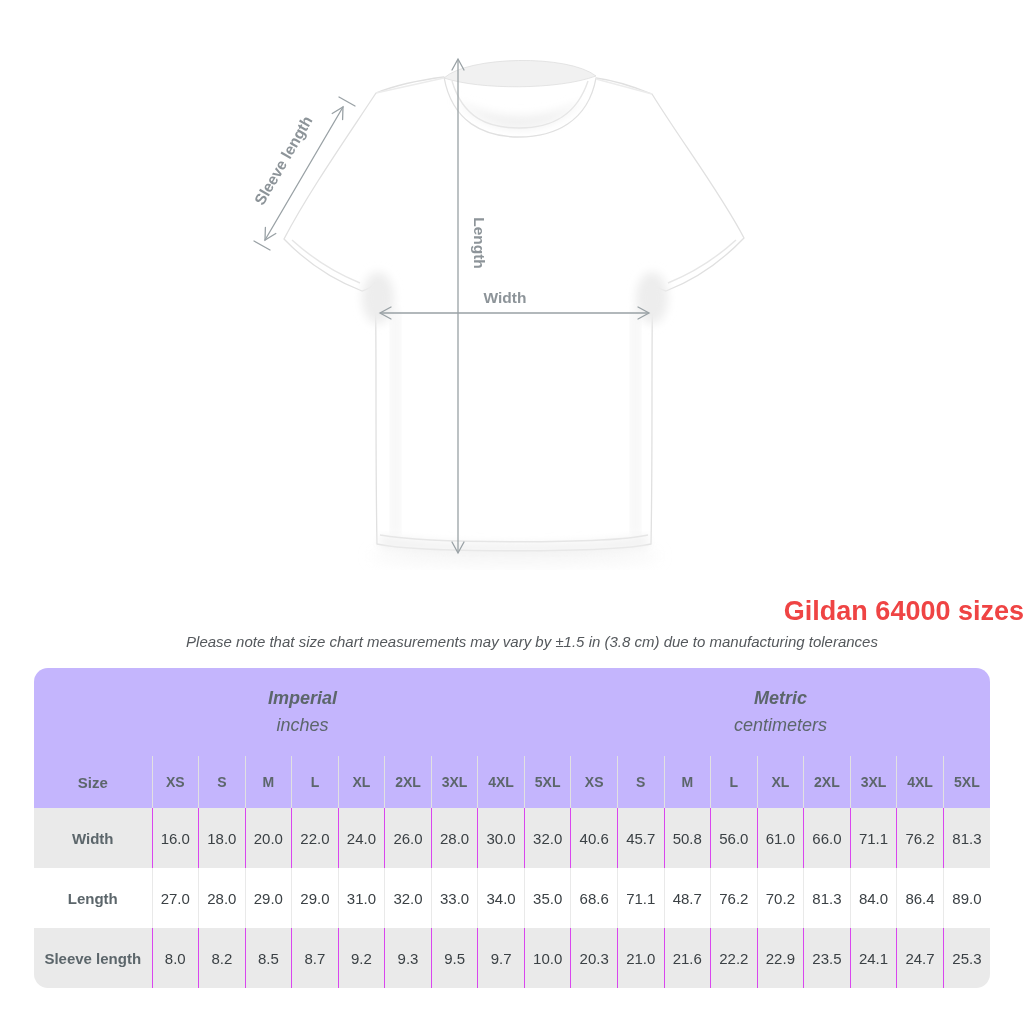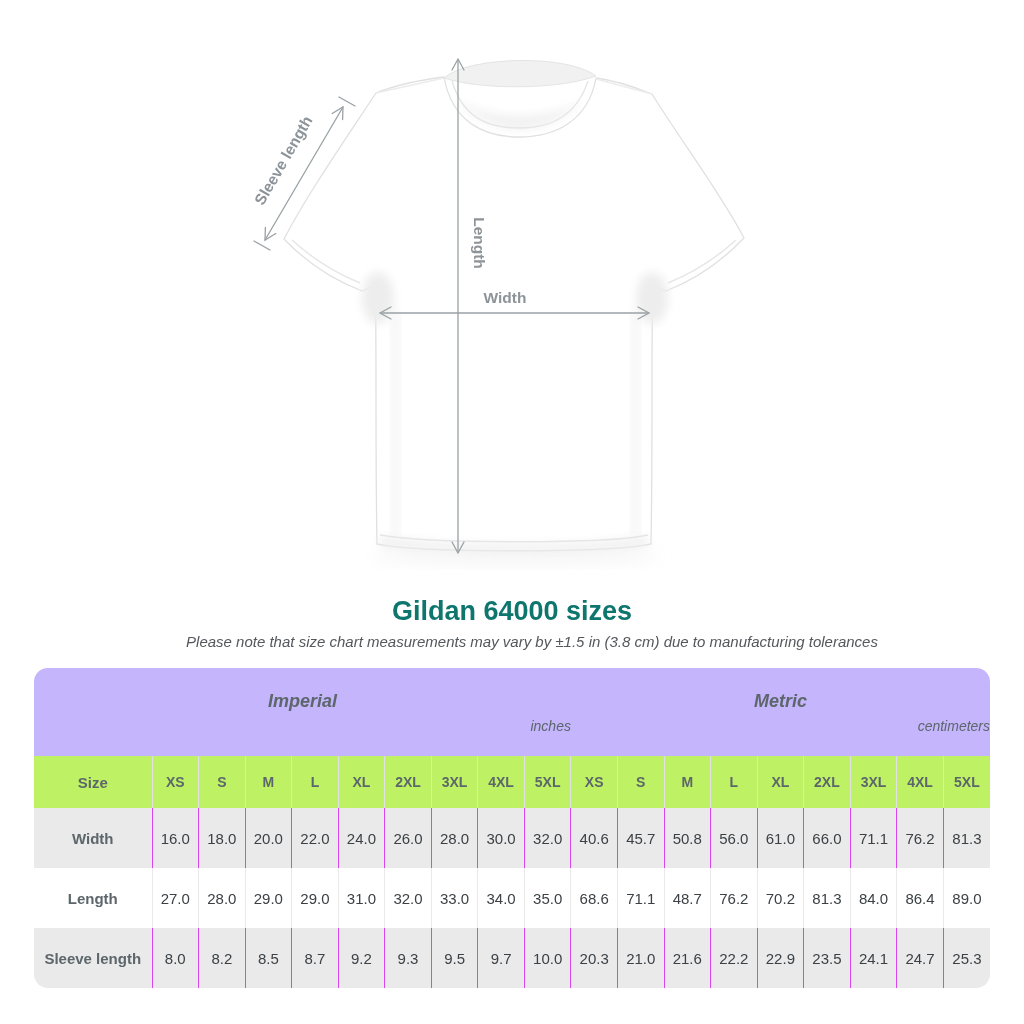--- a/index.html
+++ b/index.html
@@ -5,42 +5,42 @@
   * { box-sizing: border-box; margin: 0; padding: 0; }
   html, body { width: 1024px; height: 1024px; background: #ffffff; overflow: hidden; }
   body { position: relative; font-family: "Liberation Sans", sans-serif; }
 
   
   .diagram { position: absolute; left: 0; top: 0; width: 1024px; height: 580px; }
 
   
   .page-title {
     position: absolute; top: 596px; left: 0; width: 1024px;
-    text-align: center; font-size: 27px; font-weight: bold; color: #0f766e;
+    text-align: right; font-size: 27px; font-weight: bold; color: #ef4444;
   }
   .page-subtitle {
     position: absolute; top: 633px; left: 0; width: 1024px;
     text-align: center; font-size: 15px; font-style: italic; color: #54585c; margin-left: 20px;
   }
 
   
   .chart-wrap {
     position: absolute; left: 34px; top: 668px; width: 956px;
     border-radius: 14px; overflow: hidden; background: #ffffff;
   }
   table { width: 100%; border-collapse: collapse; table-layout: fixed; }
   col.label-col { width: 118px; }
 
   tr.band-row th {
     background: #c4b5fd; height: 88px; vertical-align: middle; text-align: center;
   }
   .sec-label { font-size: 18px; font-weight: bold; font-style: italic; color: #5c666b; }
-  .sec-unit  { font-size: 14px; font-style: italic; font-weight: normal; color: #5c666b; margin-top: 6px; text-align: right; }
-
-  tr.size-row { height: 52px; background: #bef264; }
+  .sec-unit  { font-size: 18px; font-style: italic; font-weight: normal; color: #5c666b; margin-top: 6px; }
+
+  tr.size-row { height: 52px; background: #c4b5fd; }
   tr.size-row th { font-size: 14px; font-weight: bold; color: #5c666b; text-align: center; }
   tr.size-row th:not(:first-child) { border-left: 1px solid #e1e1e1; }
   tr.size-row th.corner { font-size: 15px; }
 
   tbody tr { height: 60px; }
   tbody tr.gray { background: #eaeaea; }
   tbody tr.white { background: #ffffff; }
   tbody th.rowlabel { font-size: 15px; font-weight: bold; color: #5c666b; text-align: center; }
   tbody td { font-size: 15px; color: #3b4145; text-align: center; font-weight: normal; }
   tbody tr.white td { border-left: 1px solid #e9e9e9; }

